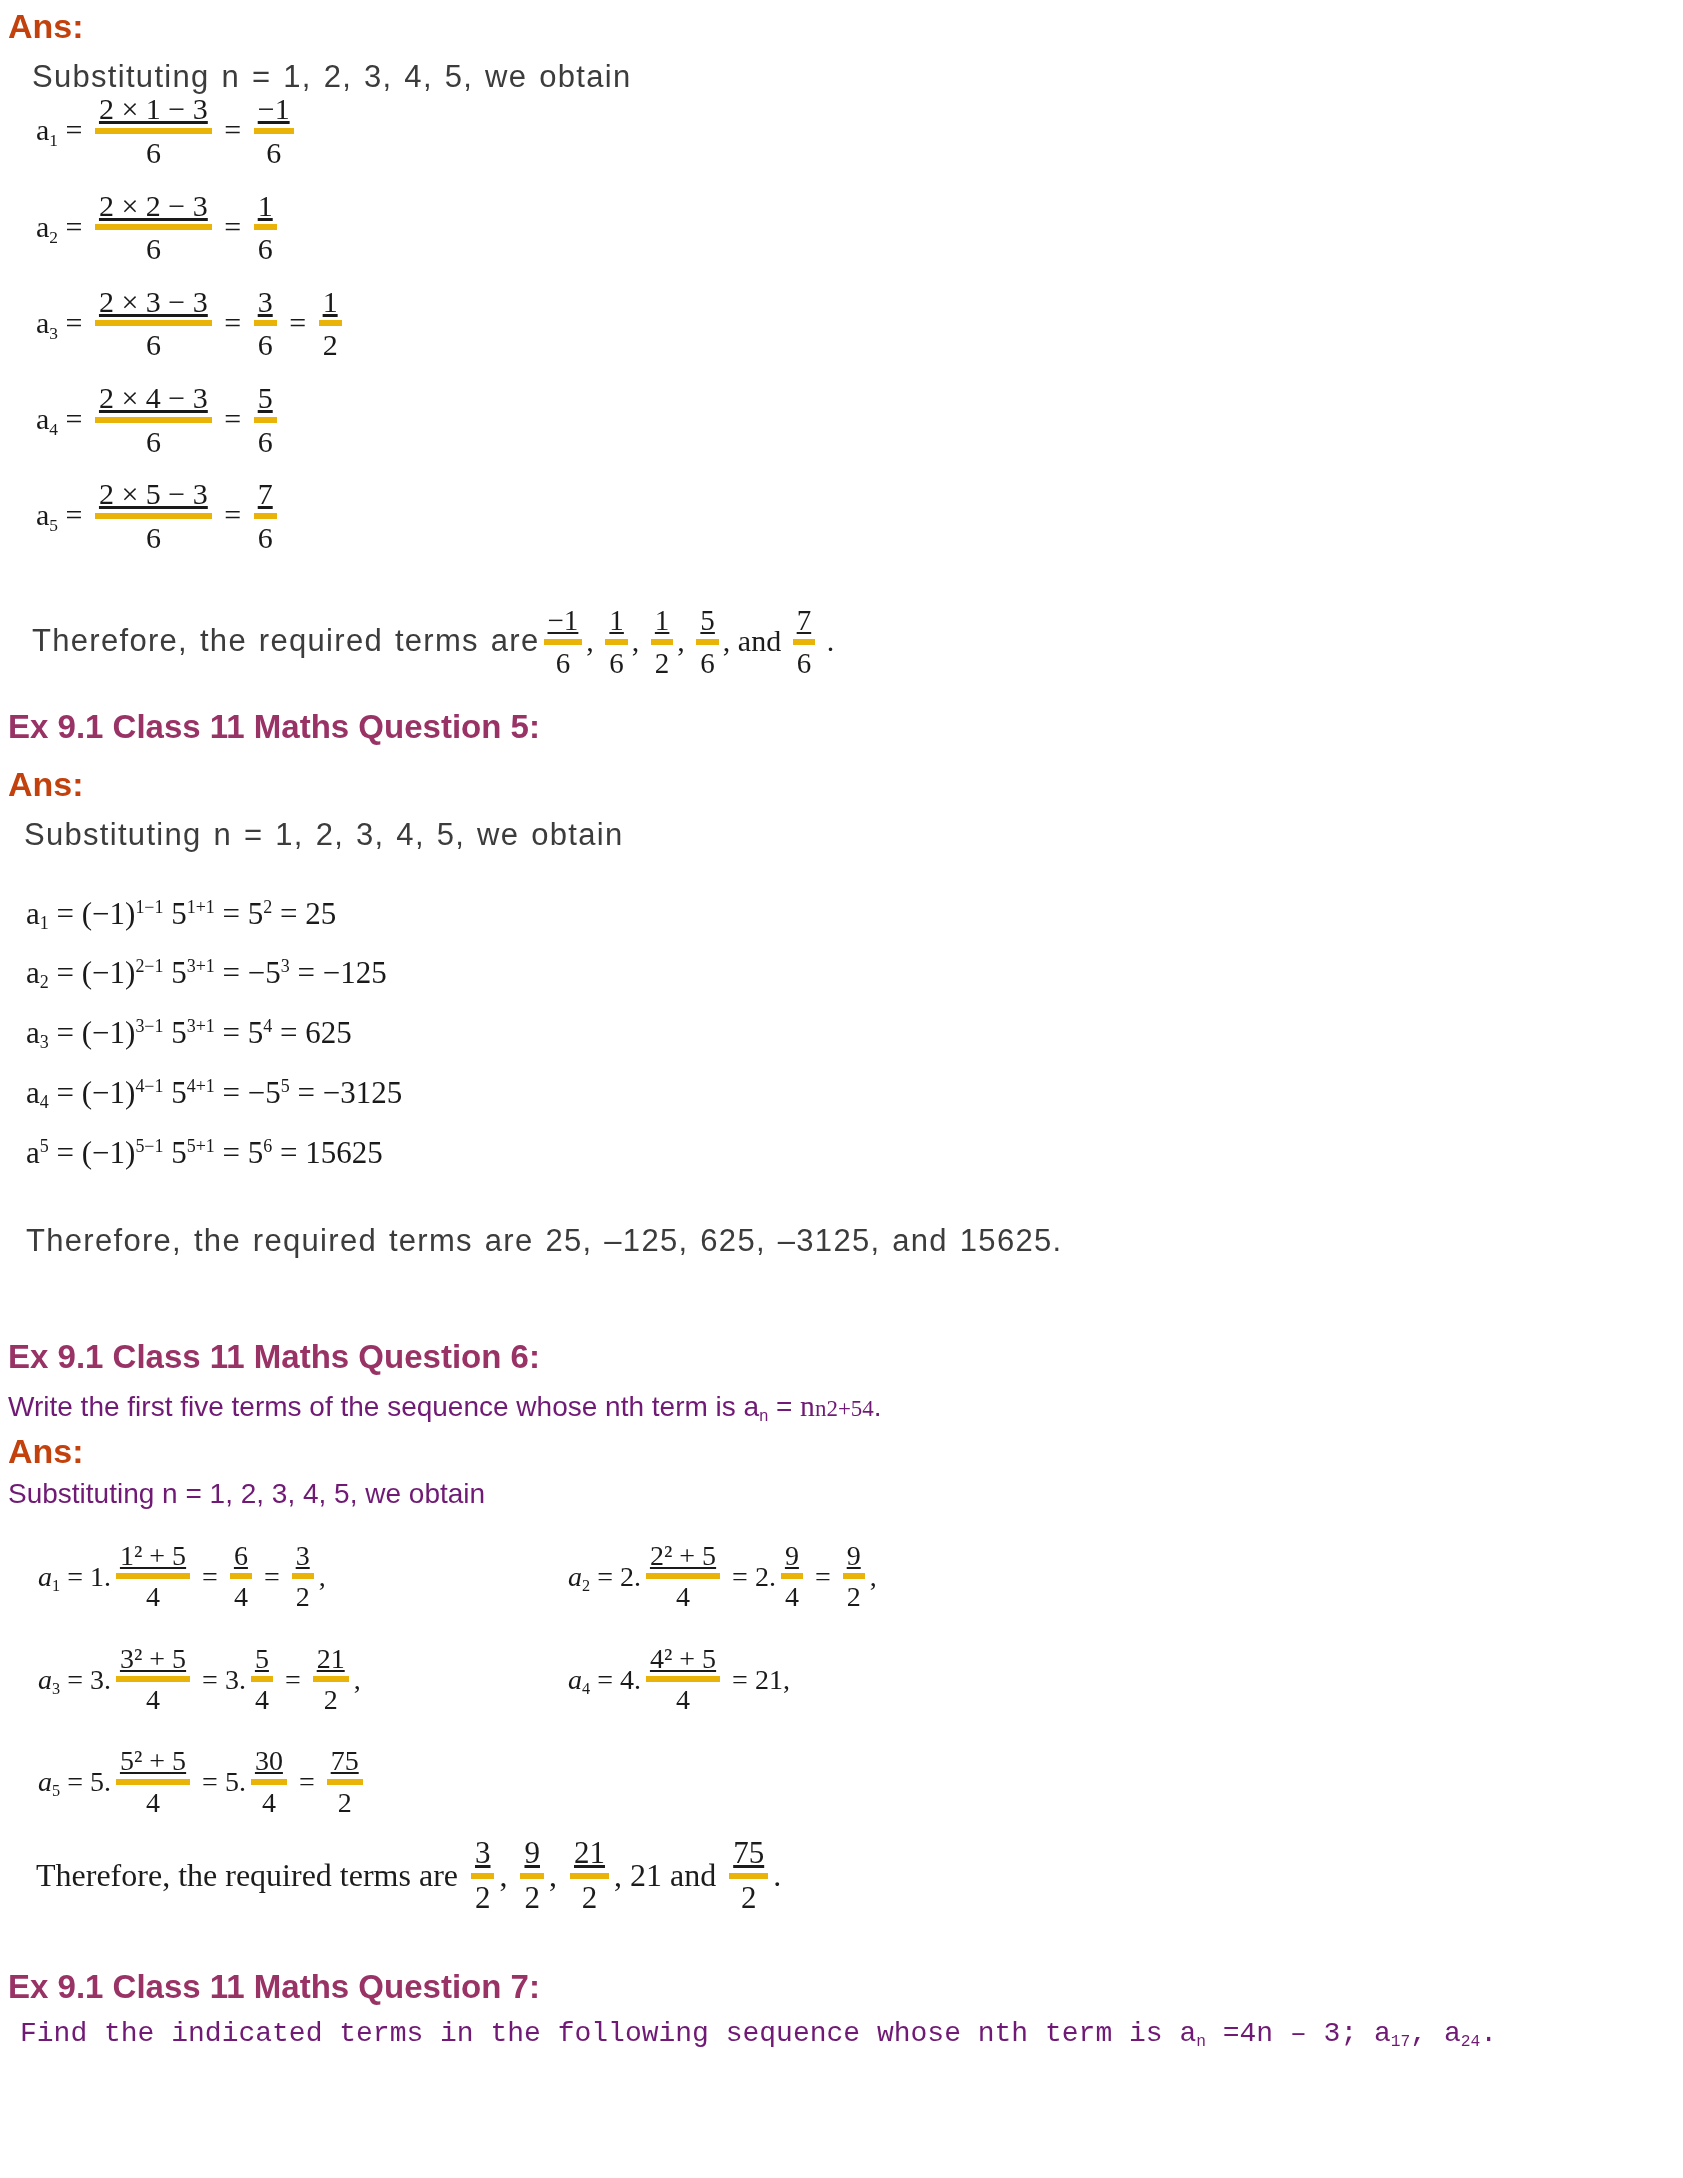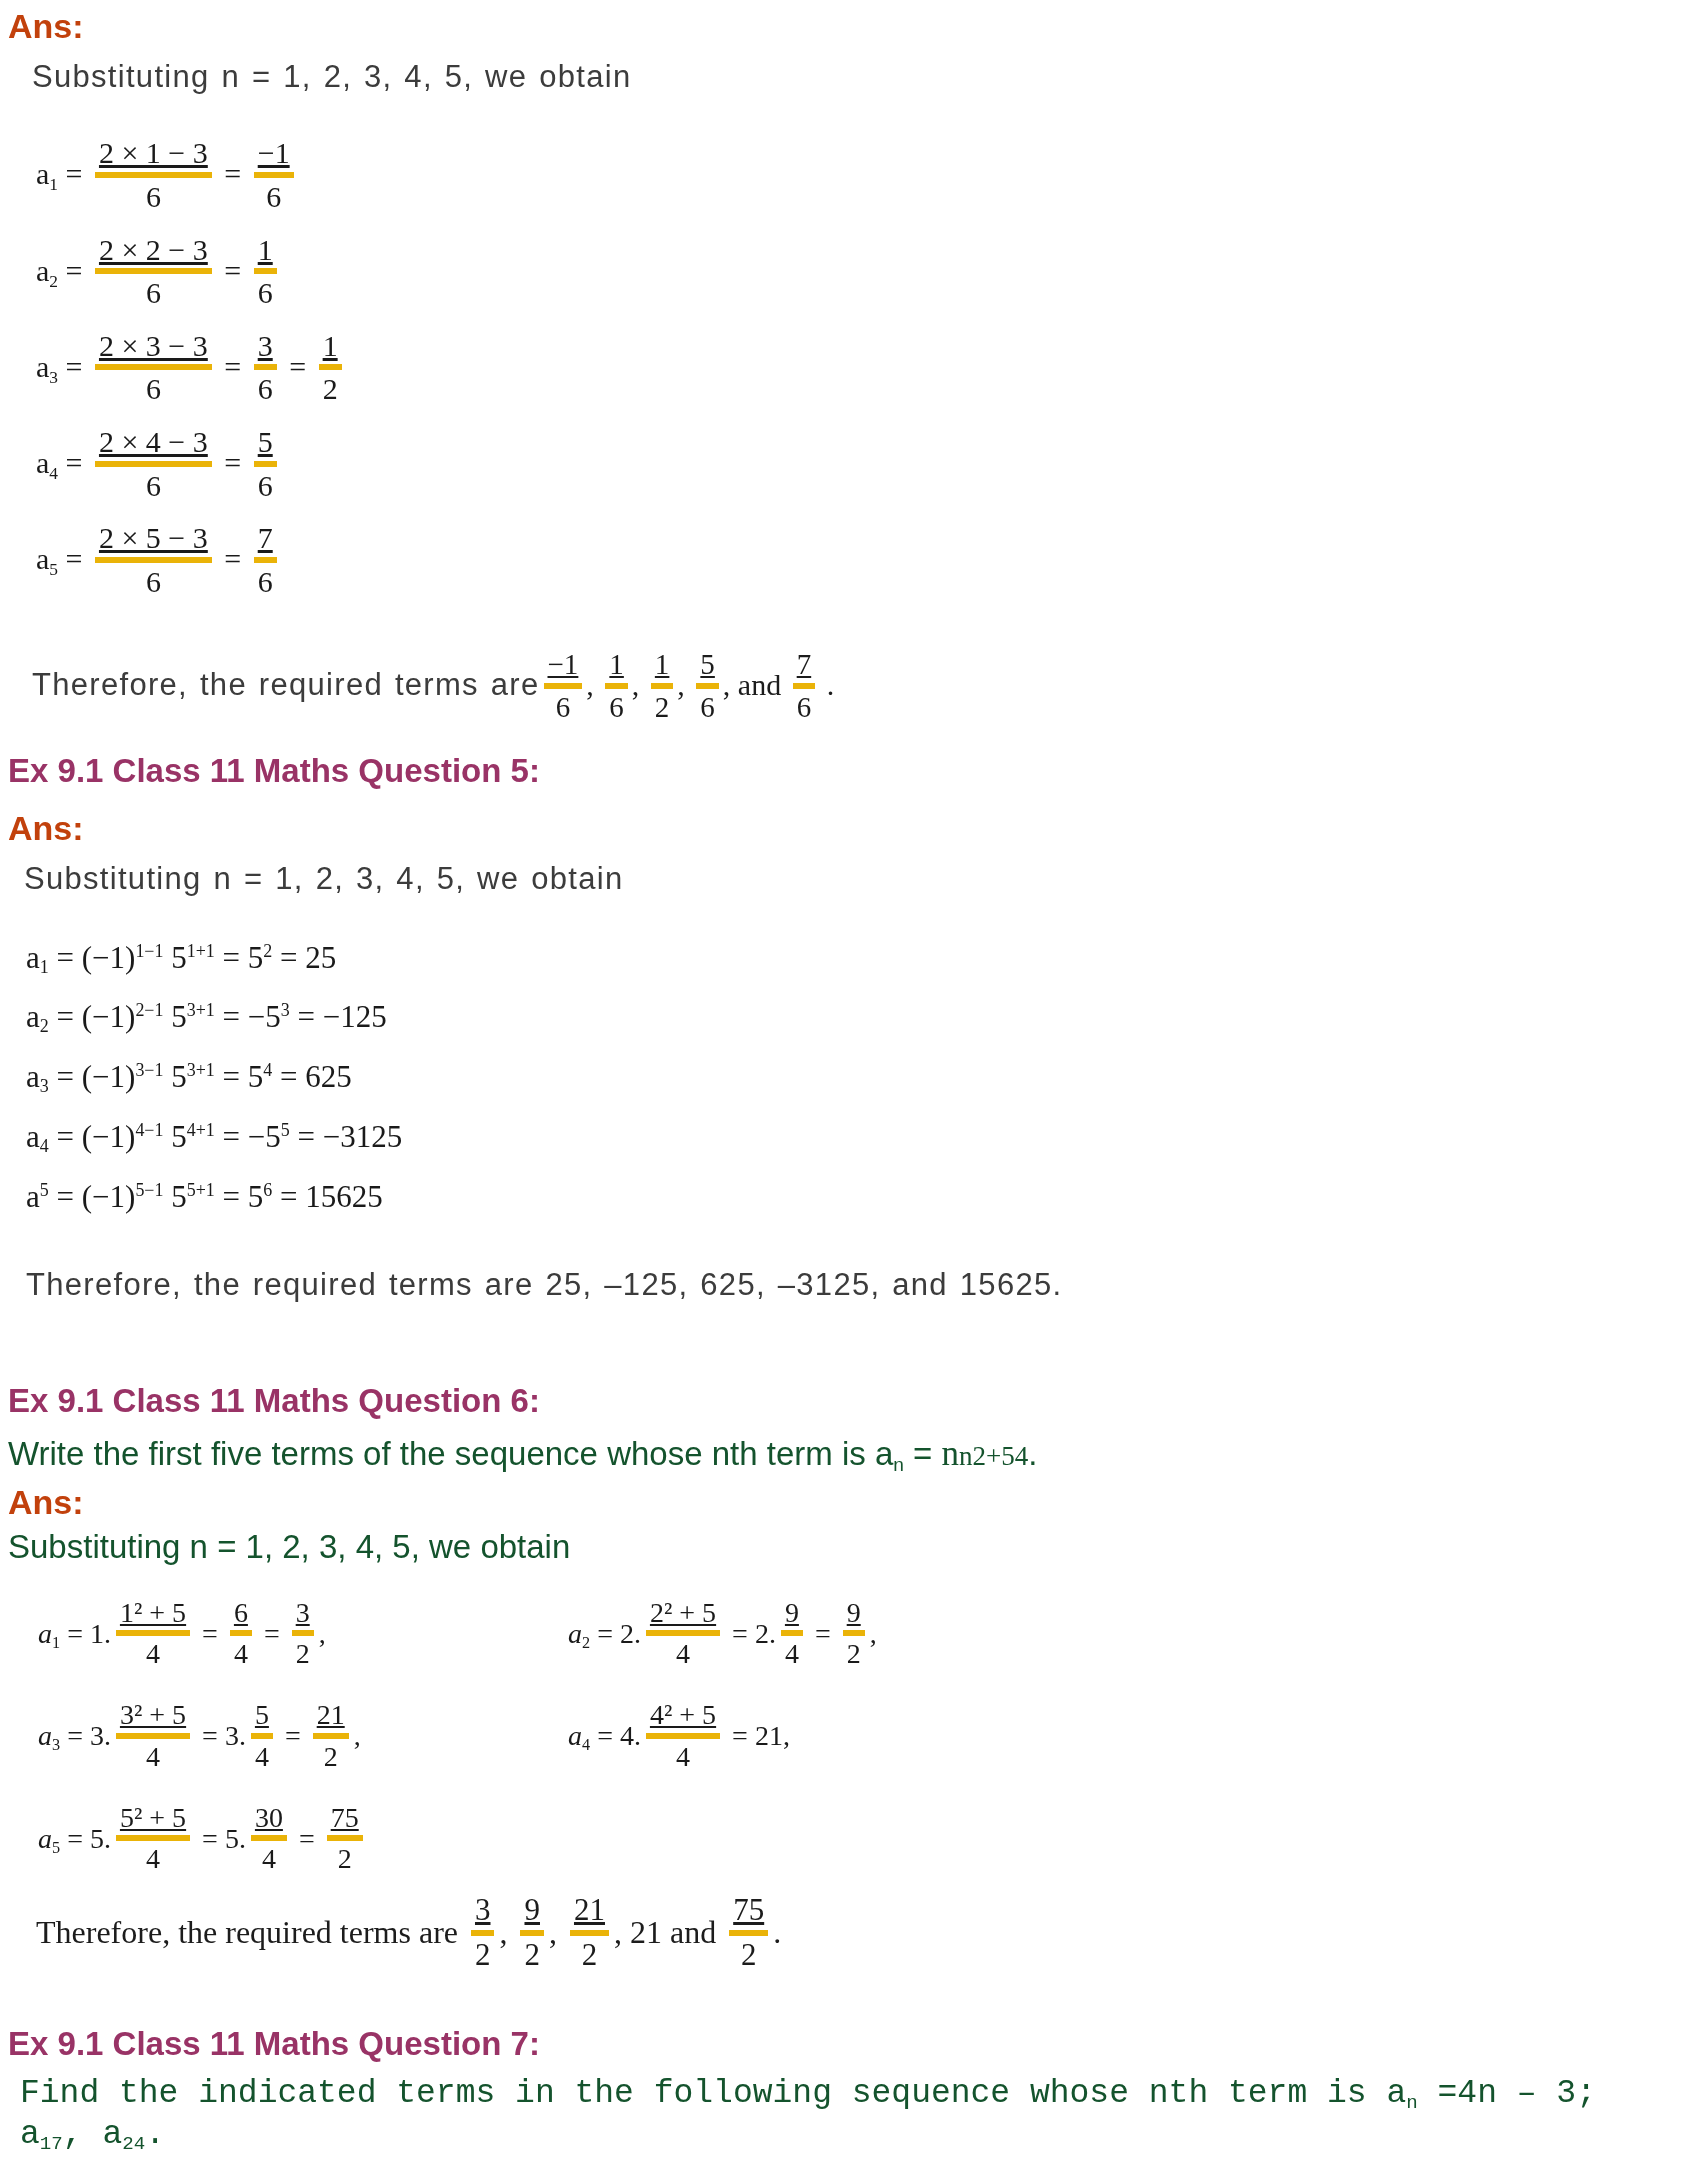--- a/index.html
+++ b/index.html
@@ -27,21 +27,21 @@
   .gothic{
     font-family:"Liberation Sans",sans-serif;
     letter-spacing:1.3px;word-spacing:2px;color:#3c3c3c;font-size:31px;
   }
   .gothic-seg{
     font-family:"Liberation Sans",sans-serif;
     letter-spacing:1.3px;word-spacing:2px;color:#3c3c3c;font-size:31px;
   }
 
   .serif{font-family:"Liberation Serif",serif;color:#1c1c1c;}
-  .sans-q{font-family:"Liberation Sans",sans-serif;font-size:33px;color:#14532d;line-height:1.25;}
+  .sans-q{font-family:"Liberation Sans",sans-serif;font-size:28px;color:#701a75;line-height:1.25;}
 
   
   .math{font-family:"Liberation Serif",serif;color:#1a1a1a;}
   .eq{white-space:nowrap;}
   .block1 .eq{font-size:30px;margin-bottom:19px;padding-left:28px;}
   .block2 .eq{font-size:31px;margin-bottom:21px;padding-left:18px;line-height:1.25;}
   .block3{
     display:grid;grid-template-columns:530px auto;row-gap:30px;
     font-size:28px;padding-left:30px;width:1139px;
   }
@@ -73,21 +73,21 @@
   .therefore2{margin:51px 0 0 18px;}
   .q6-heading{margin-top:79px;}
   .q6-question{margin:12px 0 0 0;}
   .ans-3{margin:8px 0 0 0;}
   .sub-line-3{margin:5px 0 0 0;}
   .block3{margin-top:32px;}
   .therefore3{margin:18px 0 0 28px;font-size:32px;}
   .therefore3 .frac{font-size:31px;}
   .q7-heading{margin-top:50px;}
   .q7-question{margin:10px 0 0 12px;font-family:Liberation Mono, monospace;}
-  .block1{margin-top:44px;}
+  .block1{}
 </style>
 </head>
 <body>
 
 <div class="page">
 
   <div class="ans-label">Ans:</div>
   <div class="gothic sub-line-1">Substituting n = 1, 2, 3, 4, 5, we obtain</div>
 
   <div class="math block1">

